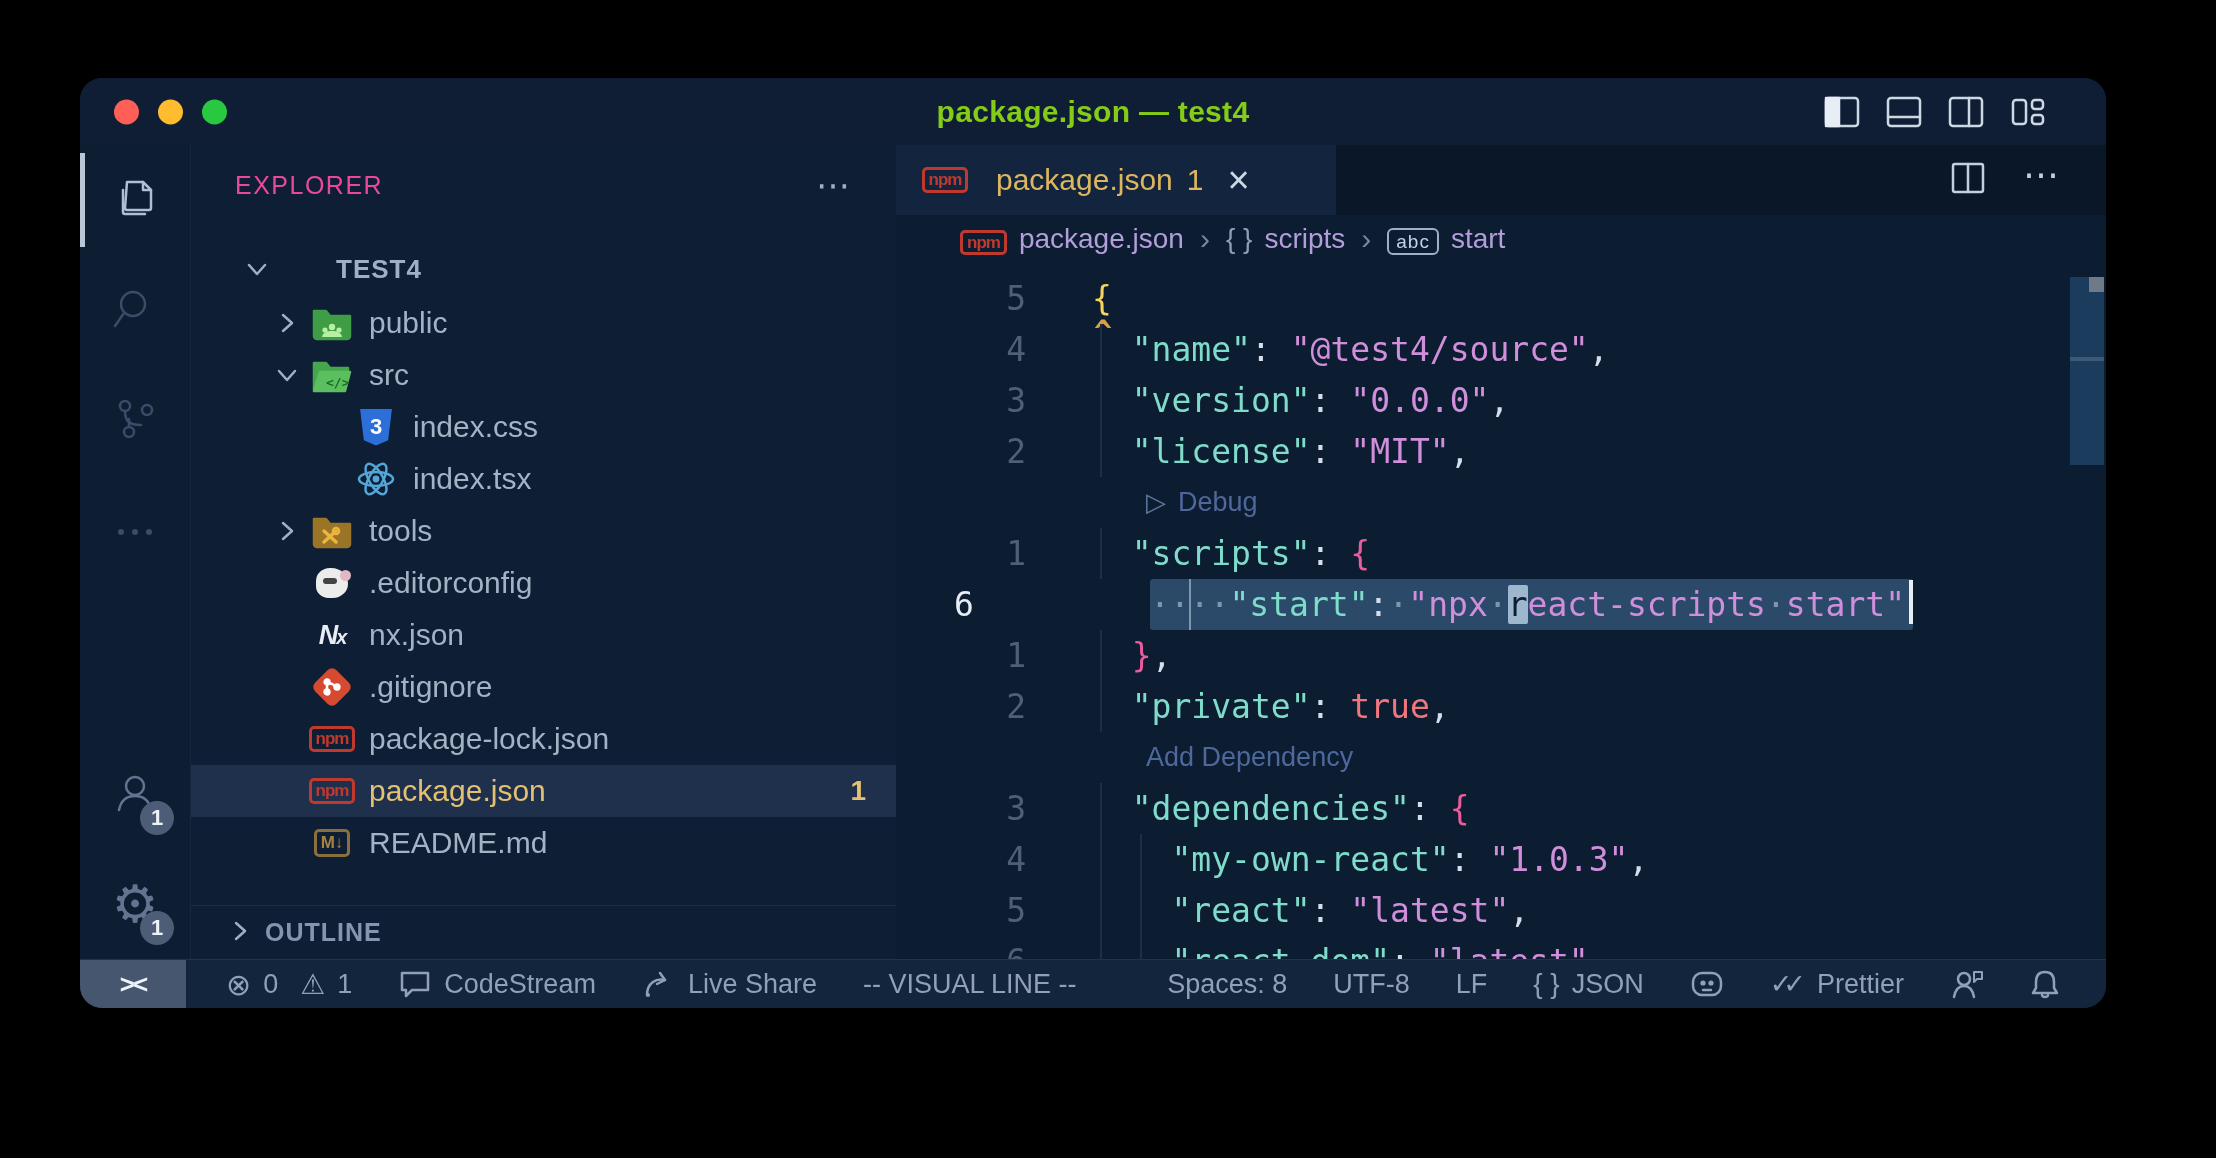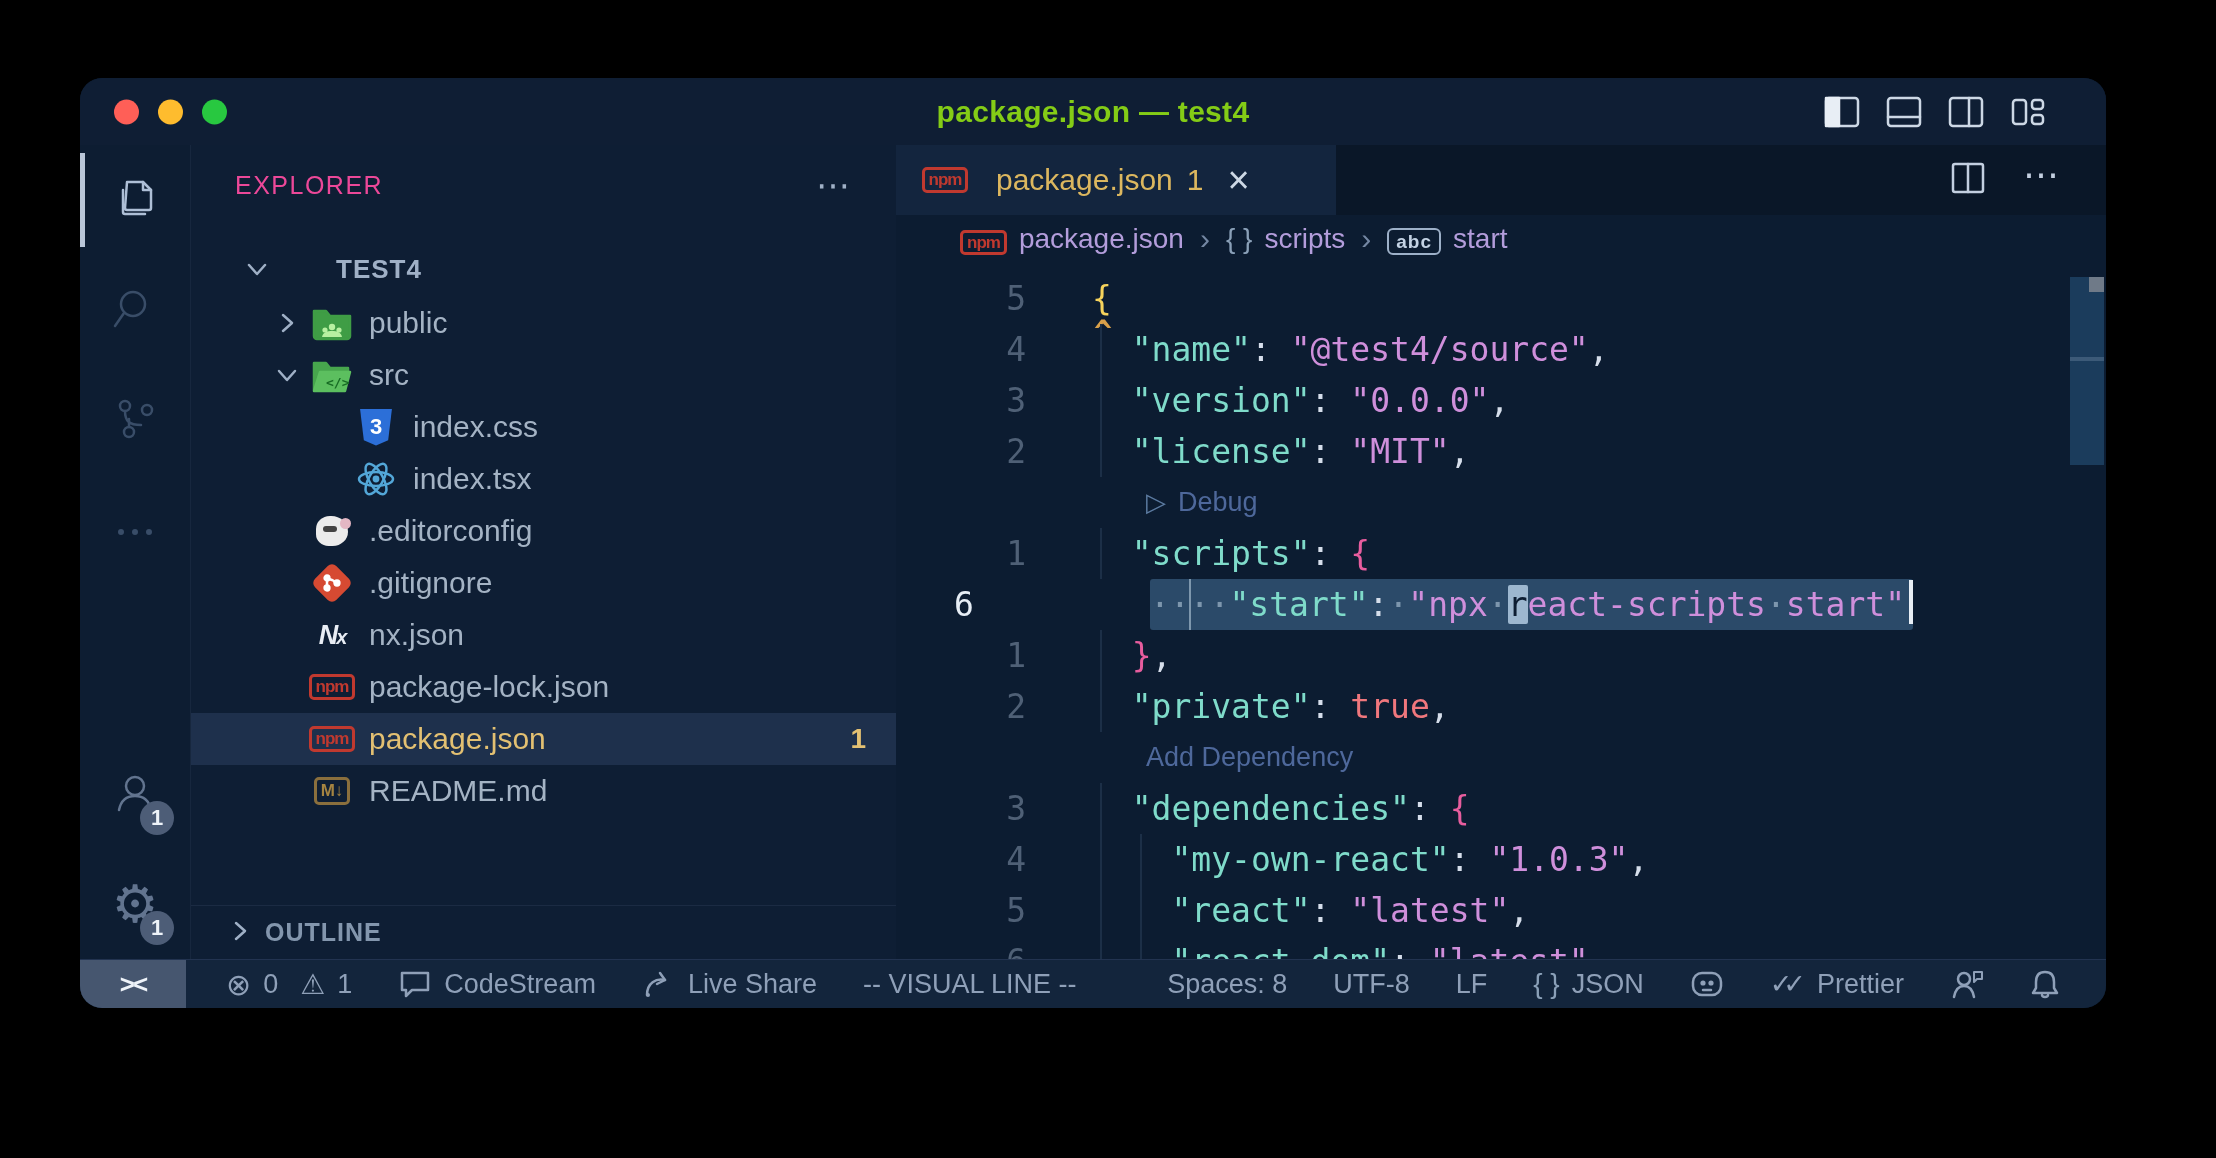--- a/index.html
+++ b/index.html
@@ -42,21 +42,21 @@
   .tabbar{height:70px;flex:0 0 auto;background:#0a1728;display:flex;align-items:stretch;}
   .tab{width:388px;background:#13253e;display:flex;align-items:center;padding:0 26px;gap:14px;}
   .tab-label{color:#dcb75f;font-size:30px;}
   .tab-badge{color:#dcb75f;font-size:30px;}
   .tab-close{color:#cdd8e5;font-size:38px;margin-left:10px;line-height:30px;}
   .tab-actions{margin-left:auto;display:flex;align-items:center;gap:38px;padding-right:44px;color:#c3cfe0;}
   .breadcrumbs{height:48px;flex:0 0 auto;display:flex;align-items:center;gap:16px;padding-left:64px;font-size:28px;color:#b39ddb;}
   .bc-sep{color:#7487a3;font-size:30px;}
   .bc-item{display:flex;align-items:center;gap:12px;}
   .bc-braces{color:#8aa0b8;font-size:28px;}
-  .bc-abc{border:2px solid #9db0c8;border-radius:6px;color:#c3d2e4;font-size:19px;font-weight:700;padding:1px 7px;letter-spacing:1px;}
+  .bc-abc{border:2px solid #9db0c8;border-radius:6px;color:#c3d2e4;font-size:19px;font-weight:400;padding:1px 7px;letter-spacing:1px;}
   
   .code{flex:1;position:relative;overflow:hidden;font-family:"DejaVu Sans Mono",monospace;font-size:33px;line-height:51px;padding-top:10px;}
   .code-line{height:51px;display:flex;white-space:pre;position:relative;}
   .ln{width:130px;flex:0 0 auto;text-align:right;color:#4f6076;}
   .ln-cur{text-align:left;padding-left:58px;color:#e6edf5;}
   .codetext{padding-left:66px;}
   .g1::before{content:"";position:absolute;left:204px;top:0;bottom:0;width:2px;background:#1c2f47;}
   .g2::after{content:"";position:absolute;left:244px;top:0;bottom:0;width:2px;background:#1c2f47;}
   .codelens{height:51px;display:flex;align-items:center;padding-left:250px;color:#4e689b;font-size:27px;font-family:"Liberation Sans",sans-serif;gap:12px;}
   .lens-play{color:#5c7ba1;font-size:26px;}
@@ -237,46 +237,61 @@
               <svg width="42" height="38" viewBox="0 0 42 38" fill="none" stroke="#8fa0b8" stroke-width="2.5" stroke-linecap="round" stroke-linejoin="round">
                 <ellipse cx="21" cy="19" rx="17" ry="7" stroke="#53a7d8"></ellipse>
                 <ellipse cx="21" cy="19" rx="17" ry="7" transform="rotate(60 21 19)" stroke="#53a7d8"></ellipse>
                 <ellipse cx="21" cy="19" rx="17" ry="7" transform="rotate(120 21 19)" stroke="#53a7d8"></ellipse>
                 <circle cx="21" cy="19" r="3.4" fill="#53a7d8" stroke="none"></circle>
               </svg>
             </span>
             <span>index.tsx</span>
           </div>
           <div class="tree-item" style="padding-left: 74px;">
+            <span class="slot">
+              <svg width="26" height="26" viewBox="0 0 26 26" fill="none" stroke="#9fb0c6" stroke-width="2.5" stroke-linecap="round" stroke-linejoin="round">
+                <polyline points="9,5 18,13 9,21"></polyline>
+              </svg>
+            </span>
+            <span class="fi">
+              <svg width="44" height="40" viewBox="0 0 44 40" fill="none" stroke="#8fa0b8" stroke-width="2.5" stroke-linecap="round" stroke-linejoin="round">
+                <path d="M4 8 h12 l4 5 h20 v20 a3 3 0 0 1 -3 3 h-30 a3 3 0 0 1 -3 -3 z" fill="#9a7427" stroke="#9a7427"></path>
+                <path d="M14 31 l12 -11 M26 31 l-12 -11" stroke="#edb53e" stroke-width="3.5"></path>
+                <circle cx="26" cy="20" r="3" stroke="#edb53e" stroke-width="2.5"></circle>
+              </svg>
+            </span>
+            <span>tools</span>
+          </div>
+          <div class="tree-item" style="padding-left: 74px;">
             <span class="slot"></span>
             <span class="fi">
               <span class="ecfg"></span>
             </span>
             <span>.editorconfig</span>
+          </div>
+          <div class="tree-item" style="padding-left: 74px;">
+            <span class="slot"></span>
+            <span class="fi">
+              <span class="nxic">N<span style="font-size:20px;">x</span></span>
+            </span>
+            <span>nx.json</span>
           </div>
           <div class="tree-item" style="padding-left: 74px;">
             <span class="slot"></span>
             <span class="fi">
               <span class="gitic">
                 <svg width="20" height="20" viewBox="0 0 20 20" fill="none" stroke="#8fa0b8" stroke-width="2.5" stroke-linecap="round" stroke-linejoin="round">
                   <circle cx="5" cy="5" r="2.4" fill="#fff" stroke="#fff"></circle>
                   <circle cx="15" cy="10" r="2.4" fill="#fff" stroke="#fff"></circle>
                   <circle cx="5" cy="15" r="2.4" fill="#fff" stroke="#fff"></circle>
                   <path d="M5 7 v6 M7 6 c4 1 6 2 6 4" stroke="#fff"></path>
                 </svg>
               </span>
             </span>
             <span>.gitignore</span>
-          </div>
-          <div class="tree-item" style="padding-left: 74px;">
-            <span class="slot"></span>
-            <span class="fi">
-              <span class="nxic">N<span style="font-size:20px;">x</span></span>
-            </span>
-            <span>nx.json</span>
           </div>
           <div class="tree-item" style="padding-left: 74px;">
             <span class="slot"></span>
             <span class="fi">
               <span class="npmbox">npm</span>
             </span>
             <span>package-lock.json</span>
           </div>
           <div class="tree-item selected" style="padding-left: 74px;">
             <span class="slot"></span>

